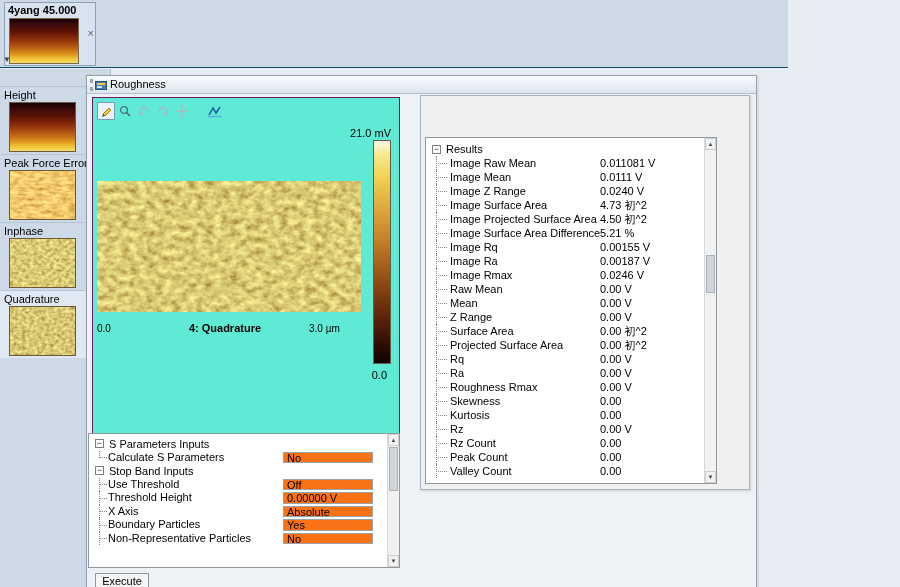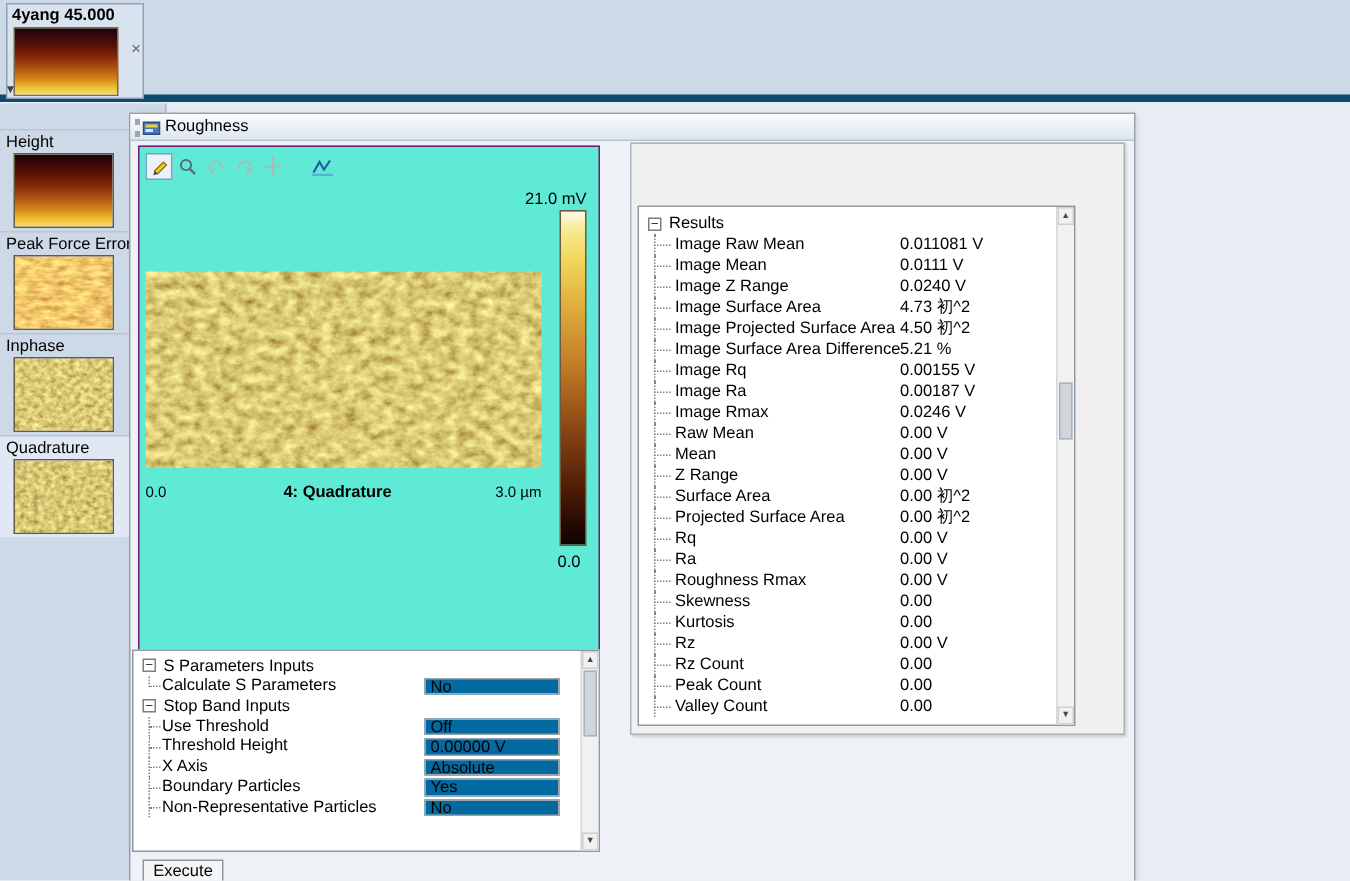--- a/index.html
+++ b/index.html
@@ -1,20 +1,20 @@
 <!DOCTYPE html>
 <html><head>
 <meta charset="utf-8">
 <style>
   *{margin:0;padding:0;box-sizing:border-box}
   html,body{width:900px;height:587px;overflow:hidden}
   body{position:relative;background:#e8edf4;font-family:"Liberation Sans",sans-serif;font-size:11px;color:#000}
 
   
-  #top-band{position:absolute;left:0;top:0;width:900px;height:68px;background:#cdd9e6;border-bottom:5px solid #0c4a6e}
+  #top-band{position:absolute;left:0;top:0;width:788px;height:68px;background:#cdd9e6;border-bottom:1px solid #0c4a6e}
   #file-tab{position:absolute;left:4px;top:2px;width:92px;height:64px;background:#d9e3ef;border:1px solid #8fa1b6}
   .tab-title{position:absolute;left:3px;top:1px;font-weight:bold;white-space:nowrap}
   .tab-thumb{position:absolute;left:4px;top:15px;width:70px;height:46px;border:1px solid #7a6a4a}
   .tab-close{position:absolute;right:1px;top:24px;color:#5a6470;font-size:11px;cursor:default}
   #file-dd{position:absolute;left:3px;top:55px;font-size:8px;color:#3a4450}
 
   
   #sidebar{position:absolute;left:0;top:69px;width:111px;height:518px;background:#cdd9e6;border-right:1px solid #a8b7c7}
   .channel{position:absolute;left:0;width:86px;height:68px;border-top:1px solid #b9c5d2}
   .channel.selected{background:#e0e9f3}
@@ -36,21 +36,21 @@
   .tbtn.active{background:#eaf2fa;border:1px solid #7a9cc6}
   .tbtn.gap{margin-left:14px}
   .cb-max{position:absolute;right:8px;top:29px;white-space:nowrap}
   .colorbar{position:absolute;left:280px;top:42px;width:18px;height:224px;border:1px solid #6b5b3f;
     background:linear-gradient(to bottom,#fef9ea 0%,#f7e98e 6%,#f0d254 16%,#dda93c 30%,#c57f28 45%,#a05a1a 58%,#7a3a10 70%,#541f08 82%,#2e0c04 92%,#0d0301 100%)}
   .cb-min{position:absolute;right:12px;top:271px}
   .afm-main{position:absolute;left:4px;top:83px;display:block}
   .caption-row{position:absolute;left:4px;top:224px;width:264px;display:flex;align-items:center}
   .cap-left{width:44px;font-size:10px}
   .cap-mid{flex:1;text-align:center;font-weight:bold}
-  .cap-right{width:52px;text-align:right;font-size:10px;white-space:nowrap}
+  .cap-right{width:52px;font-size:10px;white-space:nowrap}
 
   
   #results-container{position:absolute;left:333px;top:19px;width:330px;height:395px;background:#f0f0f0;border:1px solid #aab2bb;box-shadow:1px 1px 2px rgba(0,0,0,.15)}
   #results-white{position:absolute;left:4px;top:41px;width:292px;height:347px;background:#fff;border:1px solid #8f99a2;overflow:hidden}
   .res-root{height:14px;margin-top:4px;padding-left:6px;display:flex;align-items:center}
   .xp{width:9px;height:9px;border:1px solid #7e7e7e;background:#fff;font-size:9px;line-height:6px;text-align:center;margin-right:5px;color:#333;overflow:hidden;flex:none}
   .res-row{position:relative;height:14px;line-height:14px;padding-left:24px;white-space:nowrap}
   .res-row::before{content:"";position:absolute;left:10px;top:0;bottom:0;border-left:1px dotted #828282}
   .res-row::after{content:"";position:absolute;left:10px;top:7px;width:11px;border-top:1px dotted #828282}
   .res-value{position:absolute;left:174px;top:0}
@@ -63,21 +63,21 @@
   .sthumb{position:absolute;left:1px;width:9px;background:#cfd5db;border:1px solid #aab2ba}
 
   
   #params-box{position:absolute;left:1px;top:357px;width:312px;height:135px;background:#fff;border:1px solid #8f99a2;overflow:hidden}
   .inp-tree{padding-top:3px}
   .inp-group-hdr{height:13.5px;display:flex;align-items:center;padding-left:6px;white-space:nowrap}
   .inp-row{position:relative;height:13.5px;line-height:13.5px;padding-left:19px;white-space:nowrap}
   .inp-row::before{content:"";position:absolute;left:10px;top:0;bottom:0;border-left:1px dotted #828282}
   .inp-row::after{content:"";position:absolute;left:10px;top:6.5px;width:8px;border-top:1px dotted #828282}
   .first-group .inp-row::before{top:0;bottom:auto;height:7px}
-  .inp-value{position:absolute;left:194px;top:1px;width:90px;height:11.5px;line-height:10px;border:1px solid #9aa2aa;background:#0369a1;padding-left:3px;font-size:11px}
+  .inp-value{position:absolute;left:194px;top:1px;width:90px;height:11.5px;line-height:10px;border:1px solid #9aa2aa;background:#f97316;padding-left:3px;font-size:11px}
 
   #execute-tab{position:absolute;left:8px;top:497px;width:54px;height:16px;background:#f3f5f7;border:1px solid #8f99a2;text-align:center;line-height:14px}
 </style>
 </head>
 <body>
 
 <svg width="0" height="0" style="position:absolute" aria-hidden="true">
   <defs>
     <filter id="fMain" x="-10%" y="-10%" width="120%" height="120%">
       <feTurbulence type="fractalNoise" baseFrequency="0.12 0.16" numOctaves="4" seed="5"></feTurbulence>

